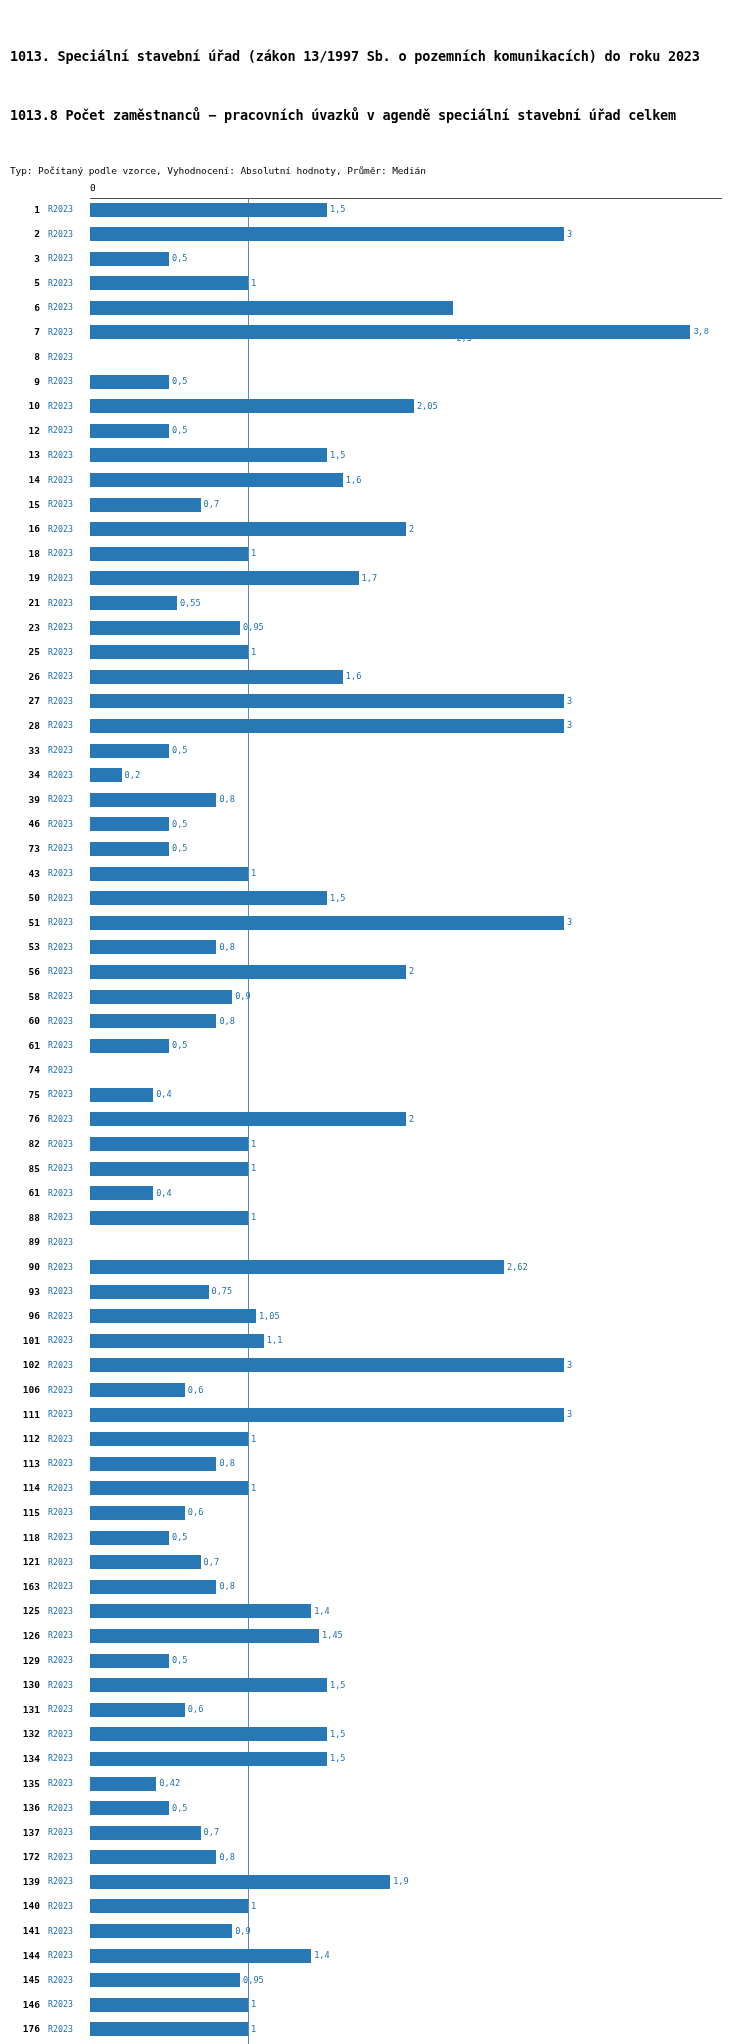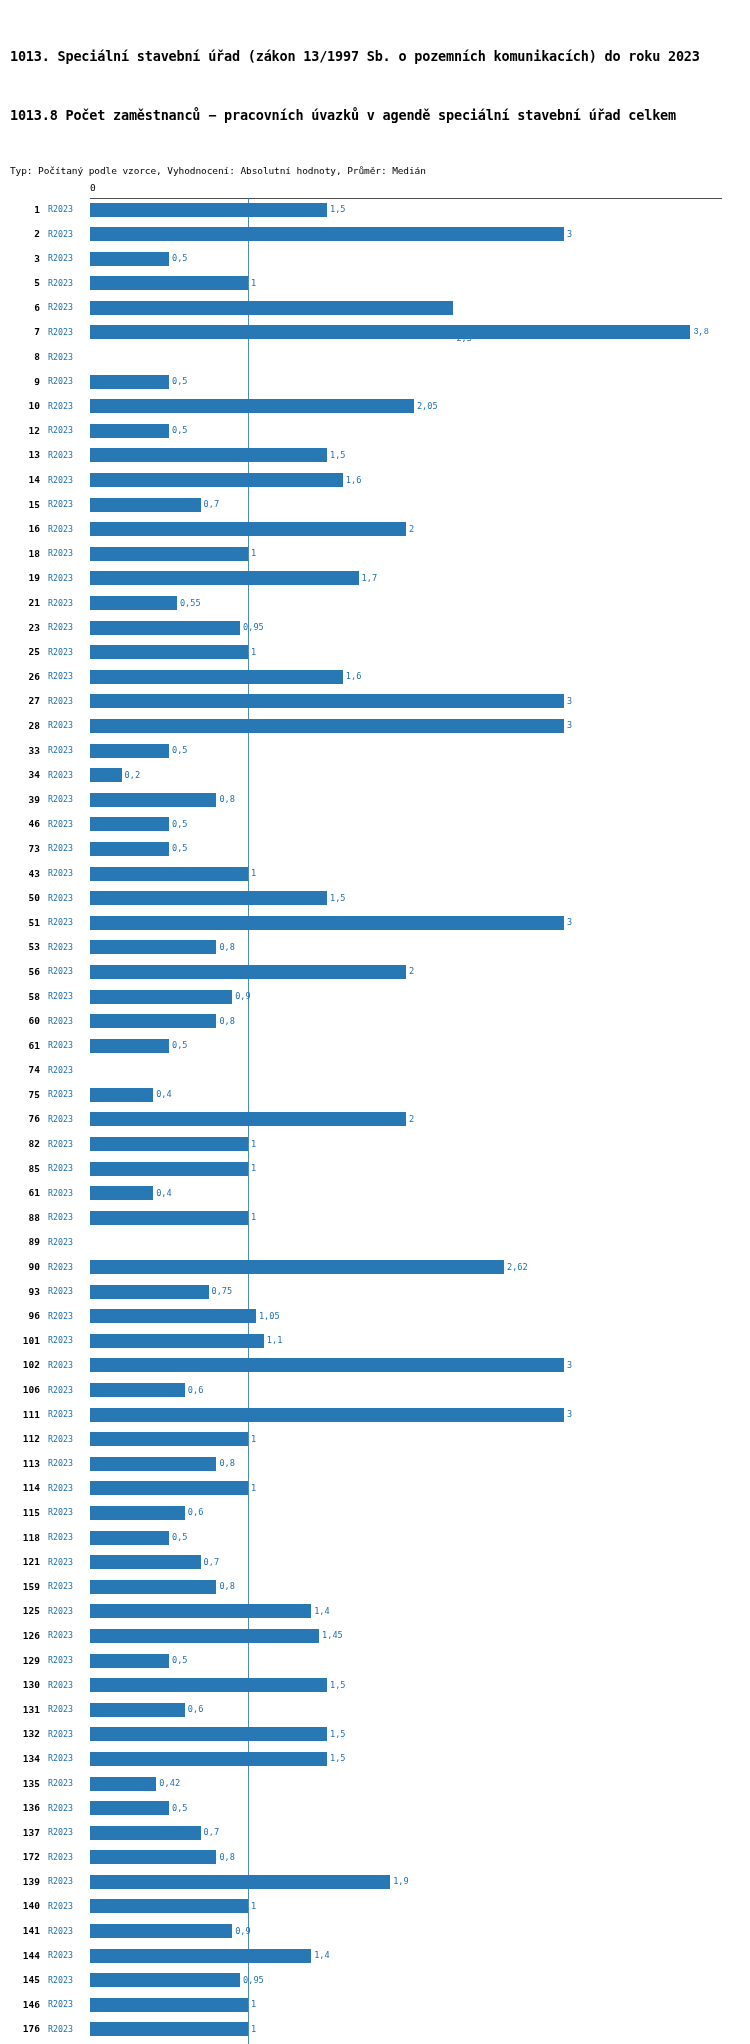--- a/index.html
+++ b/index.html
@@ -564,21 +564,21 @@
           </div>
           <div class="row">
             <span class="row-label-num">121</span>
             <span class="row-label-period">R2023</span>
             <div class="bar-wrap">
               <div class="bar" style="width: 110.6px; background: rgb(40, 120, 181);"></div>
               <span class="bar-value" style="left: 113.6px; color: rgb(31, 111, 178);">0,7</span>
             </div>
           </div>
           <div class="row">
-            <span class="row-label-num">159</span>
+            <span class="row-label-num">163</span>
             <span class="row-label-period">R2023</span>
             <div class="bar-wrap">
               <div class="bar" style="width: 126.4px; background: rgb(40, 120, 181);"></div>
               <span class="bar-value" style="left: 129.4px; color: rgb(31, 111, 178);">0,8</span>
             </div>
           </div>
           <div class="row">
             <span class="row-label-num">125</span>
             <span class="row-label-period">R2023</span>
             <div class="bar-wrap">

